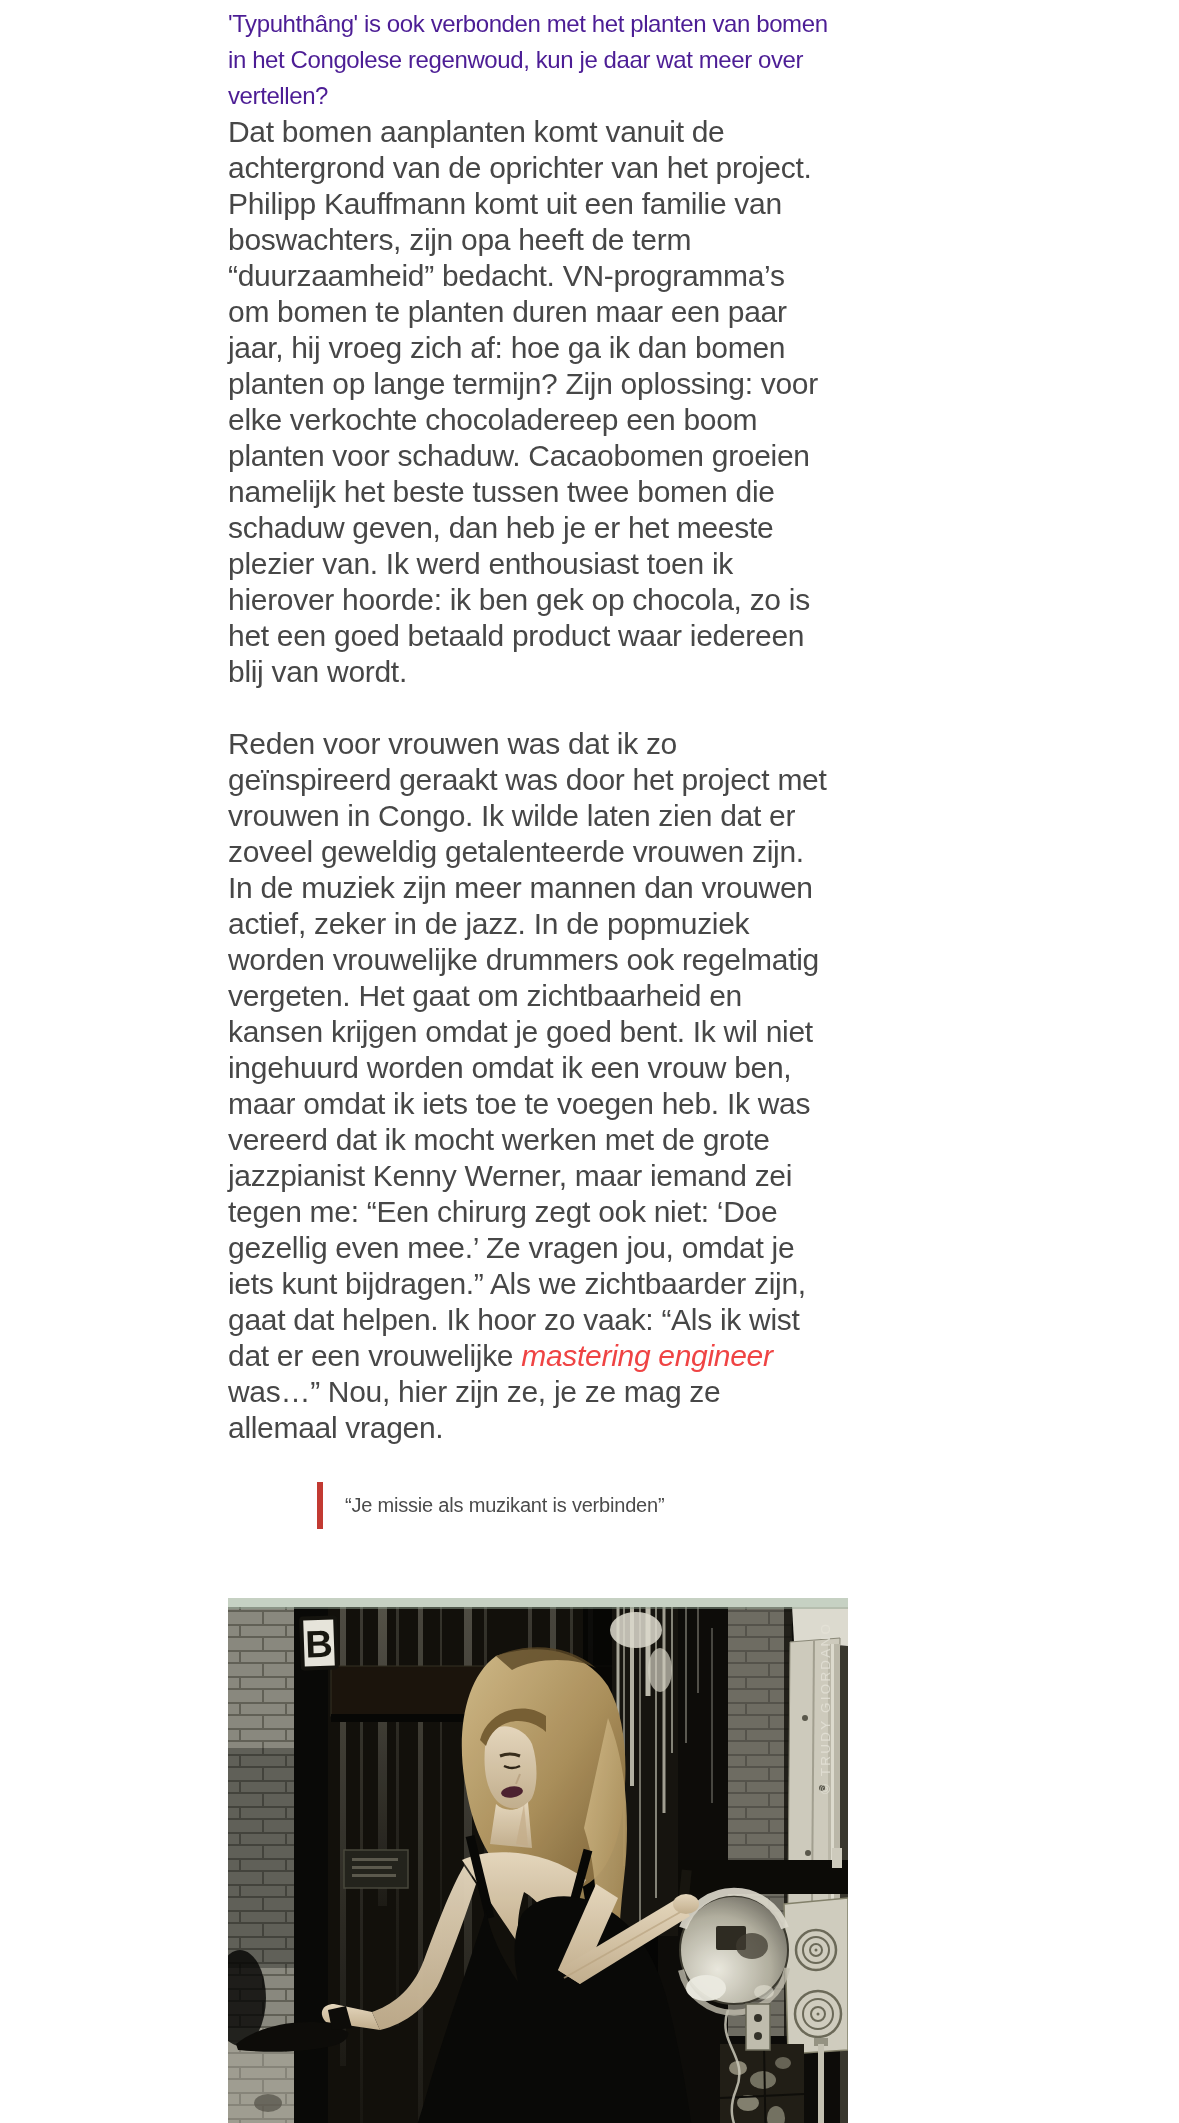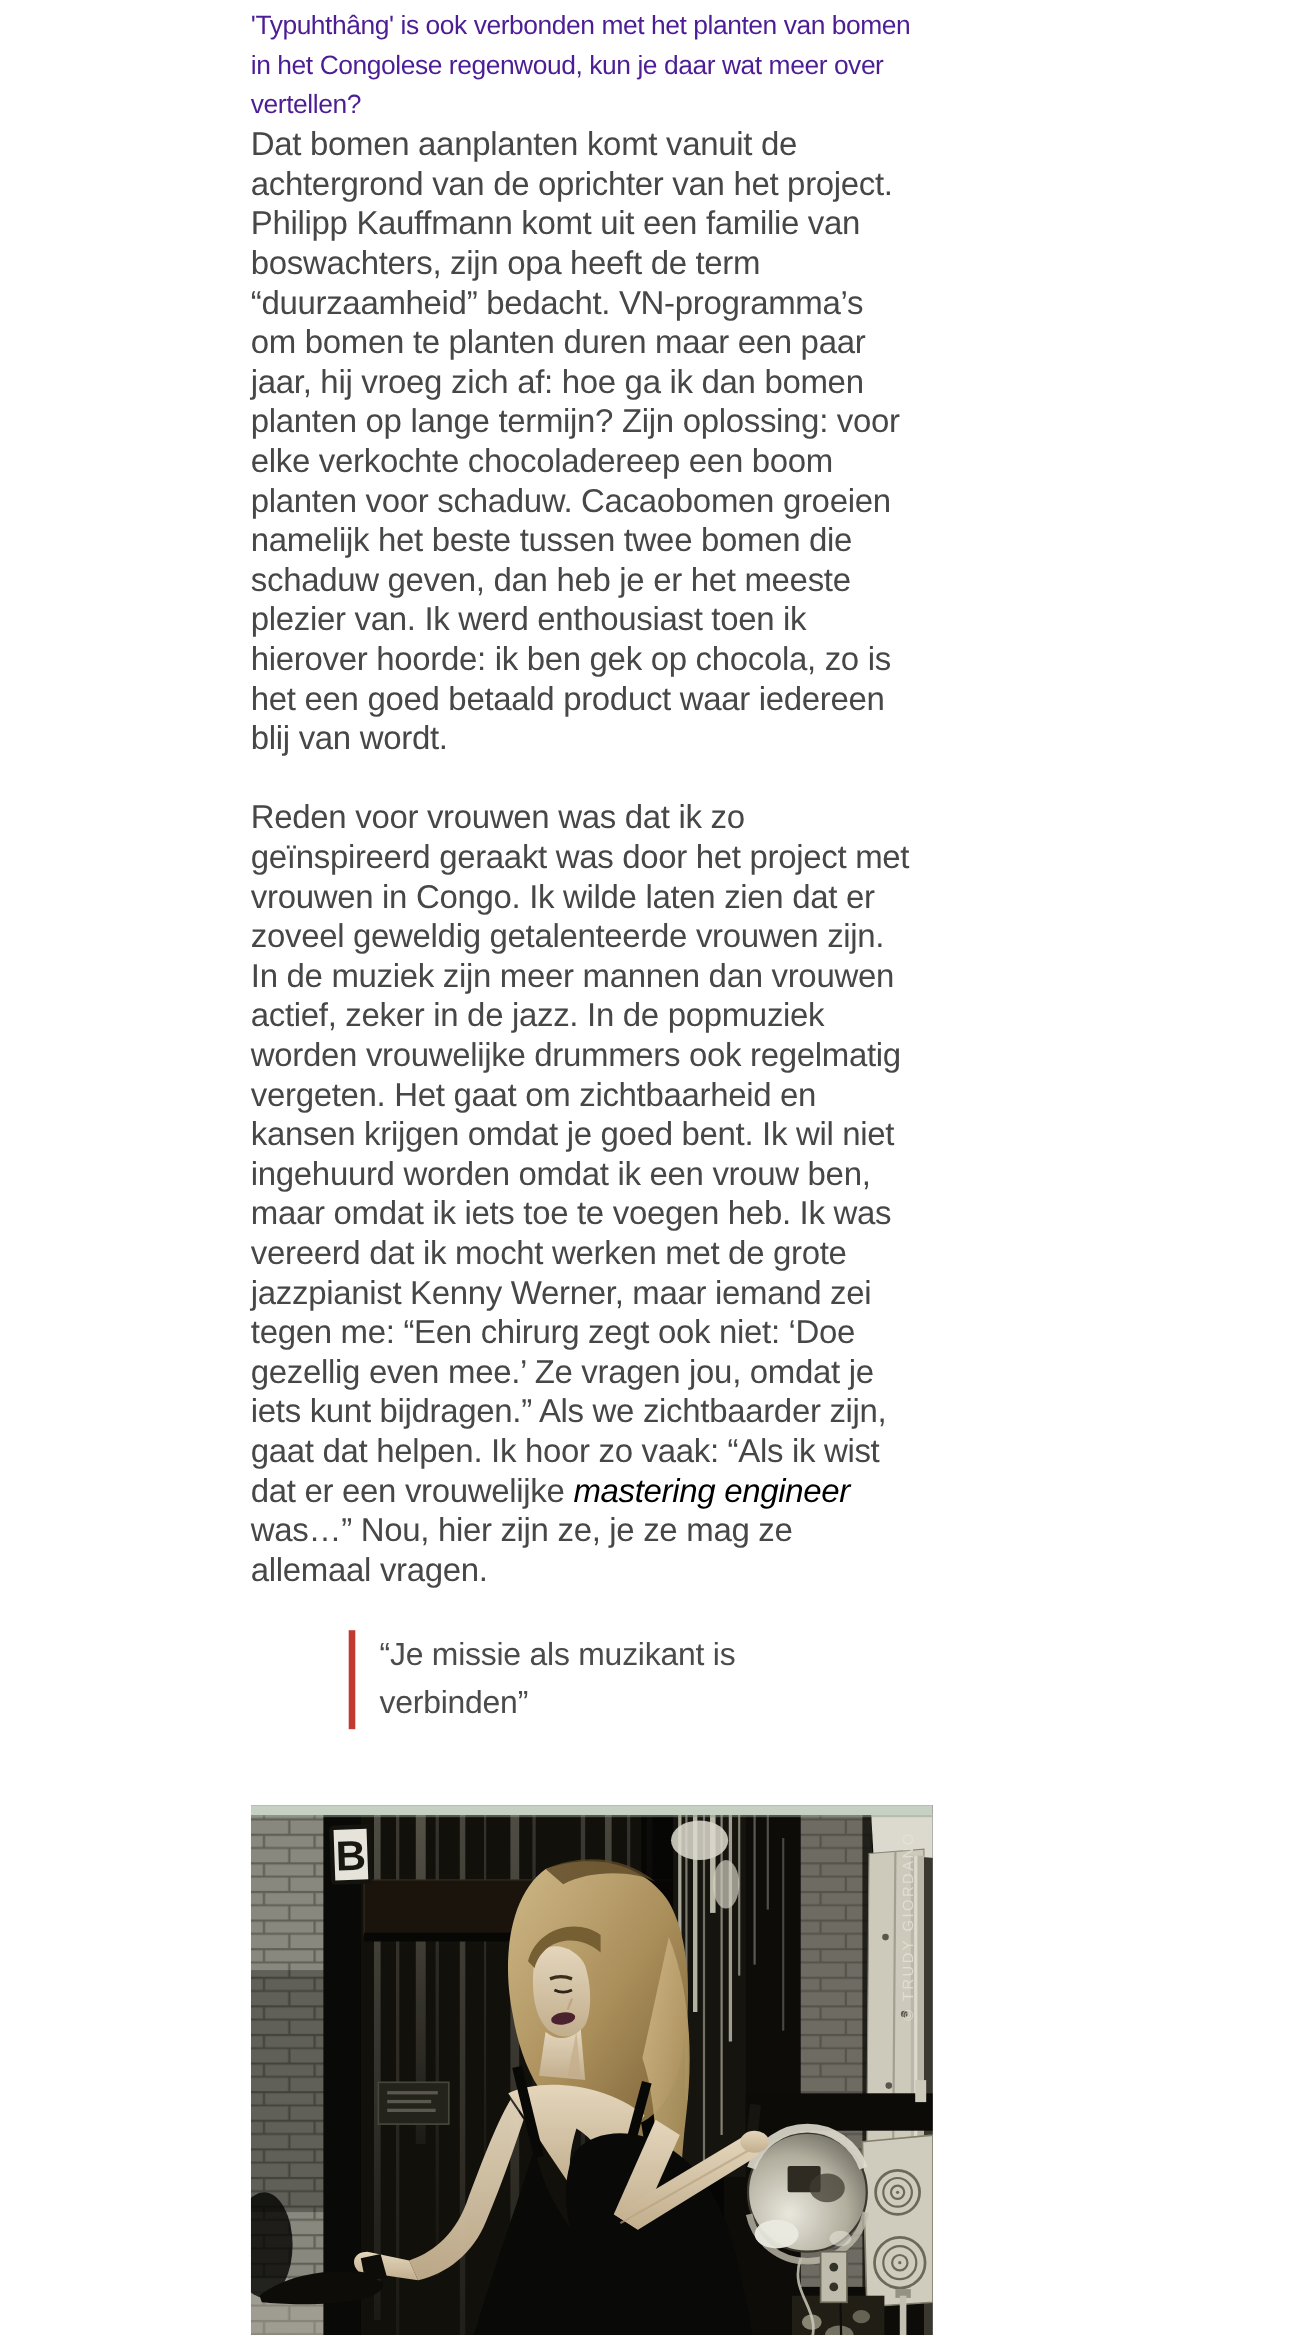--- a/index.html
+++ b/index.html
@@ -26,28 +26,28 @@
   .answer {
     margin: 0 16px 36px 0;
     font-size: 30px;
     line-height: 36px;
     font-weight: 400;
     color: #474747;
     letter-spacing: -0.3px;
   }
   .answer em {
     font-style: italic;
-    color: #000000;
+    color: #ef4444;
   }
   .pullquote {
     margin: 35px 0 0 89px;
     padding: 2px 0 2px 22px;
     border-left: 6px solid #c23a32;
     max-width: 362px;
-    font-size: 29px;
+    font-size: 20px;
     line-height: 43px;
     font-weight: 400;
     color: #4b4b4b;
     letter-spacing: -0.2px;
   }
   .photo {
     margin: 69px 0 0 0;
     width: 620px;
     height: 560px;
     overflow: hidden;

